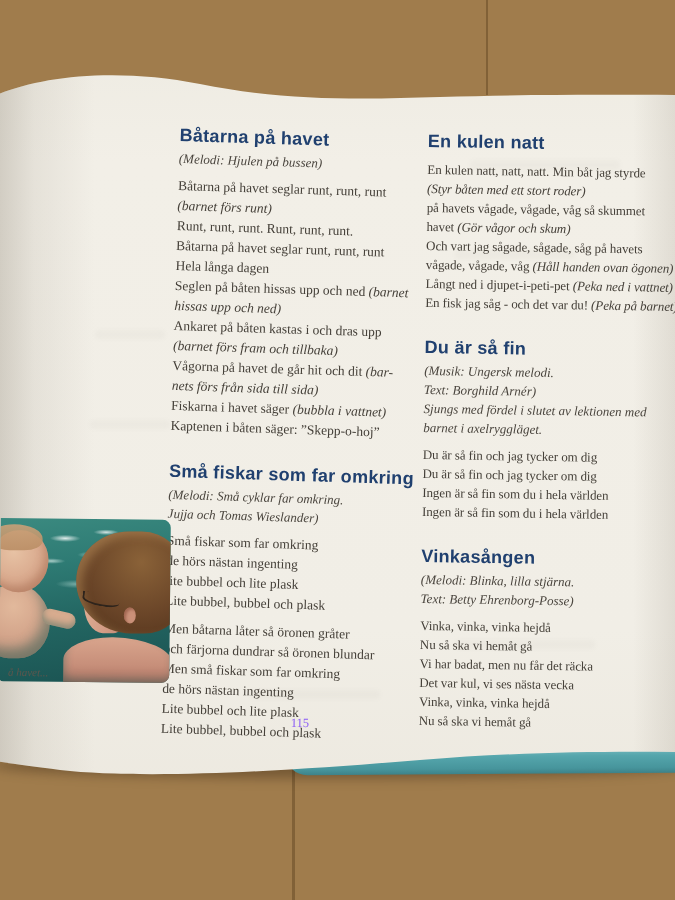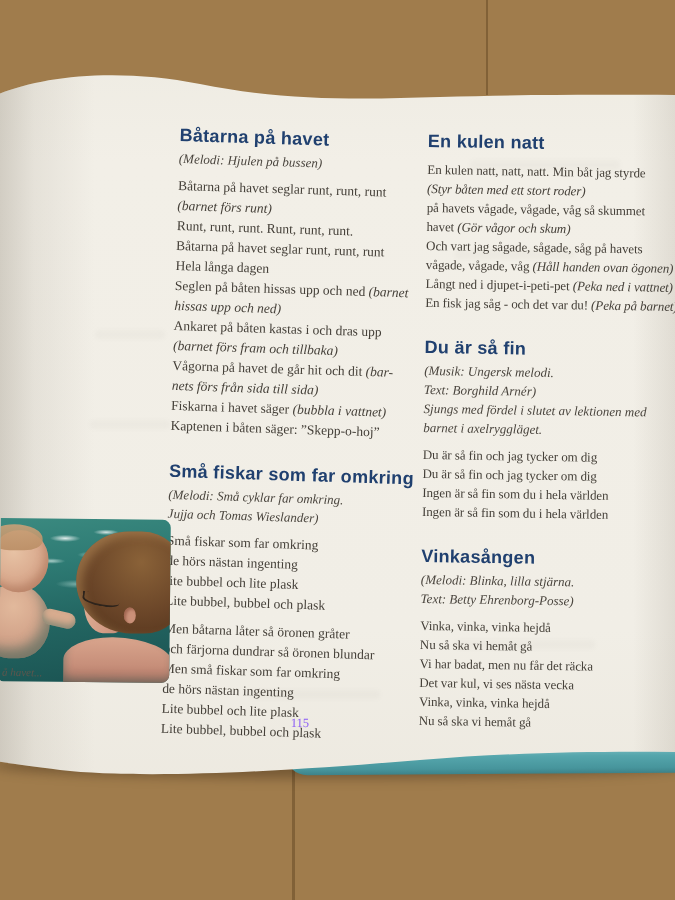--- a/index.html
+++ b/index.html
@@ -125,21 +125,21 @@
   .woman-ear{
     position:absolute;left:124px;top:88px;width:12px;height:16px;border-radius:50%;
     background:#cb9179;box-shadow:inset 2px 2px 3px rgba(120,60,40,.5);
   }
   .woman-shoulder{
     position:absolute;left:64px;top:118px;width:110px;height:50px;border-radius:45% 55% 10% 10%;
     background:linear-gradient(180deg,#d9a58d 0%,#c78f7a 55%,#a97060 100%);
     box-shadow:inset 0 -8px 10px rgba(25,80,78,.45);
   }
   .photo-caption{
-    position:absolute;left:2px;top:666px;z-index:5;
+    position:absolute;left:8px;top:666px;z-index:5;
     font-style:italic;font-size:11px;color:#5c564d;transform:rotate(1deg);
   }
 </style>
 </head>
 <body>
 
 <div class="wood"></div>
 <div class="seam seam-top"></div>
 <div class="seam seam-bottom"></div>
 

